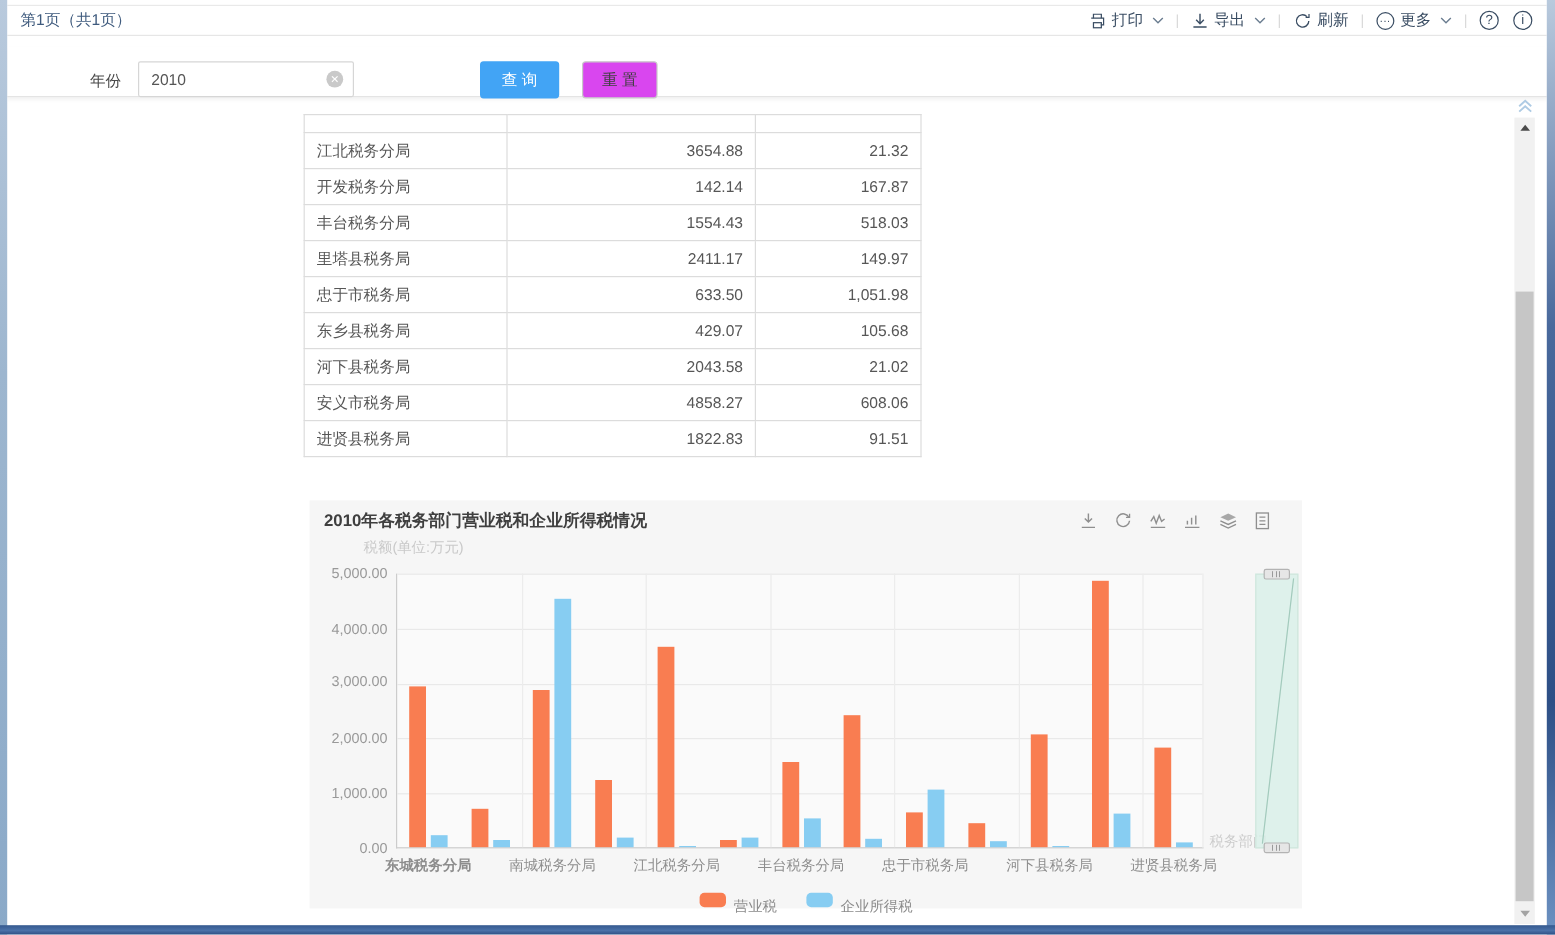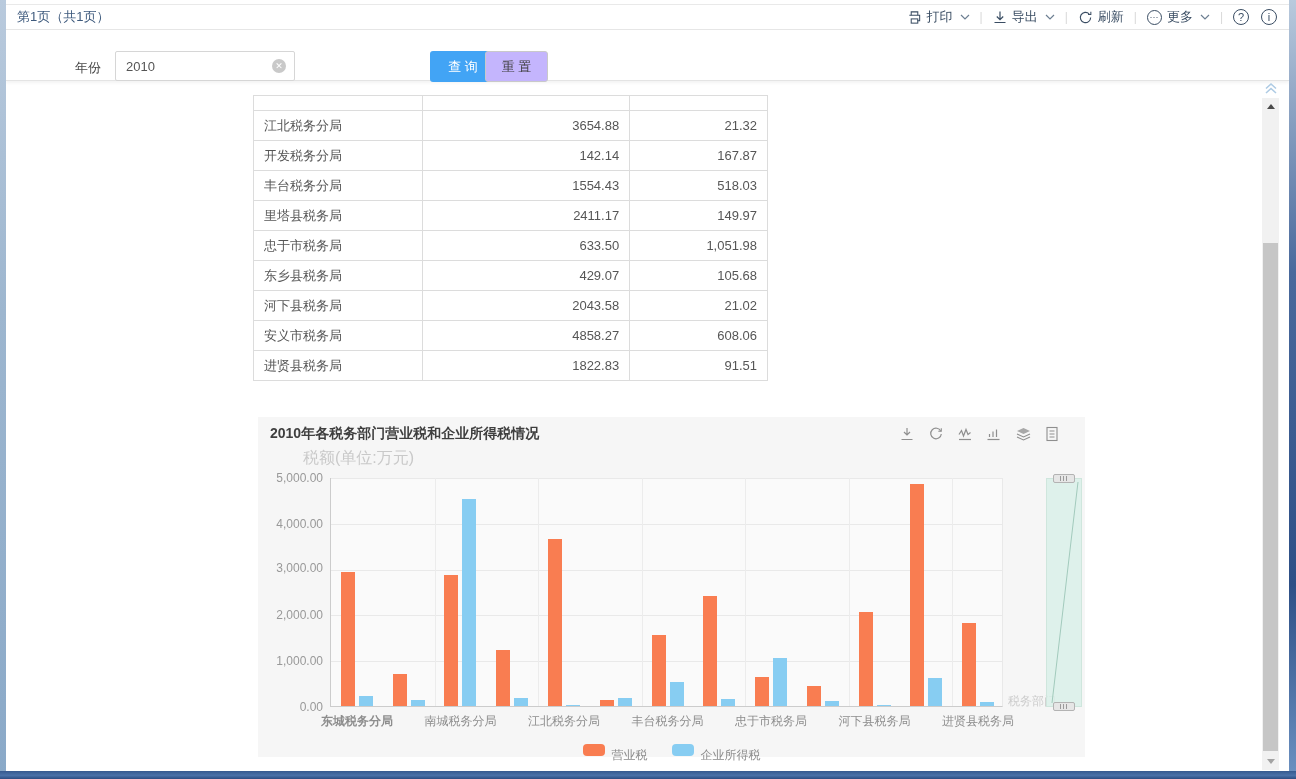--- a/index.html
+++ b/index.html
@@ -33,42 +33,42 @@
   .q-circle + .q-circle{margin-left:12px;}
 
   
   .query-bar{position:absolute;left:0;top:39px;right:0;height:42px;background:#fff;
     border-bottom:1px solid #e4e4e4;box-shadow:0 2px 3px rgba(0,0,0,.05);}
   .query-label{position:absolute;left:69px;top:20px;font-size:13px;color:#4a4a4a;}
   .query-input{position:absolute;left:109px;top:12px;width:180px;height:30px;border:1px solid #d6d6d6;
     border-radius:2px;background:#fff;font-size:13px;color:#555;padding:0 28px 0 10px;outline:none;}
   .clear-icon{position:absolute;left:266px;top:20px;width:14px;height:14px;border-radius:50%;
     background:#c9c9c9;color:#fff;font-size:9px;display:flex;align-items:center;justify-content:center;cursor:pointer;}
-  .btn-search{position:absolute;left:424px;top:12px;width:66px;height:31px;background:#42a4f5;border:none;
+  .btn-search{position:absolute;left:394px;top:12px;width:66px;height:31px;background:#42a4f5;border:none;
     border-radius:3px;color:#fff;font-size:13px;cursor:pointer;}
-  .btn-reset{position:absolute;left:479px;top:12px;width:63px;height:31px;background:#c4b5fd;border:1px solid #c9c9c9;
+  .btn-reset{position:absolute;left:479px;top:12px;width:63px;height:31px;background:#d946ef;border:1px solid #c9c9c9;
     border-radius:3px;color:#3f3f3f;font-size:13px;cursor:pointer;}
 
   
   .content{position:absolute;left:0;top:94px;right:0;bottom:0;background:#fff;}
 
   
   .report-table{position:absolute;left:247px;top:1px;width:515px;border-collapse:collapse;background:#fff;}
   .report-table td{border:1px solid #dcdcdc;font-size:13px;color:#565656;height:30px;padding:0 10px;}
   .report-table tr.partial td{height:15px;border-top:1px solid #dcdcdc;}
   .report-table td.c-name{width:169px;text-align:left;}
   .report-table td.c-v1{width:208px;text-align:right;}
   .report-table td.c-v2{width:138px;text-align:right;}
 
   
   .chart-panel{position:absolute;left:252px;top:323px;width:827px;height:340px;background:#f6f6f6;}
   .chart-title{position:absolute;left:12px;top:8px;font-size:14px;font-weight:bold;color:#3f3f3f;}
   .chart-tools{position:absolute;right:26px;top:9px;display:flex;align-items:center;gap:13px;}
   .chart-tools span{display:flex;cursor:pointer;}
-  .y-axis-title{position:absolute;left:45px;top:31px;font-size:16px;color:#c9c9c9;}
+  .y-axis-title{position:absolute;left:45px;top:31px;font-size:12px;color:#c9c9c9;}
   .plot{position:absolute;left:72px;top:61px;width:673px;height:229px;background:#fafafa;
     border-left:1px solid #ccc;border-bottom:1px solid #ccc;border-right:1px solid #e9e9e9;}
   .gridline-h{position:absolute;left:0;width:100%;height:1px;background:#e9e9e9;}
   .gridline-v{position:absolute;top:0;width:1px;height:100%;background:#ececec;}
   .ytick{position:absolute;right:100%;margin-right:8px;transform:translateY(-50%);
     font-size:12px;color:#999;white-space:nowrap;}
   .bar{position:absolute;bottom:0;width:14px;}
   .xlabel{position:absolute;top:100%;margin-top:7px;transform:translateX(-50%);
     font-size:12px;color:#8d8d8d;white-space:nowrap;}
   .x-axis-title{position:absolute;left:750px;top:276px;font-size:12px;color:#ccc;}

